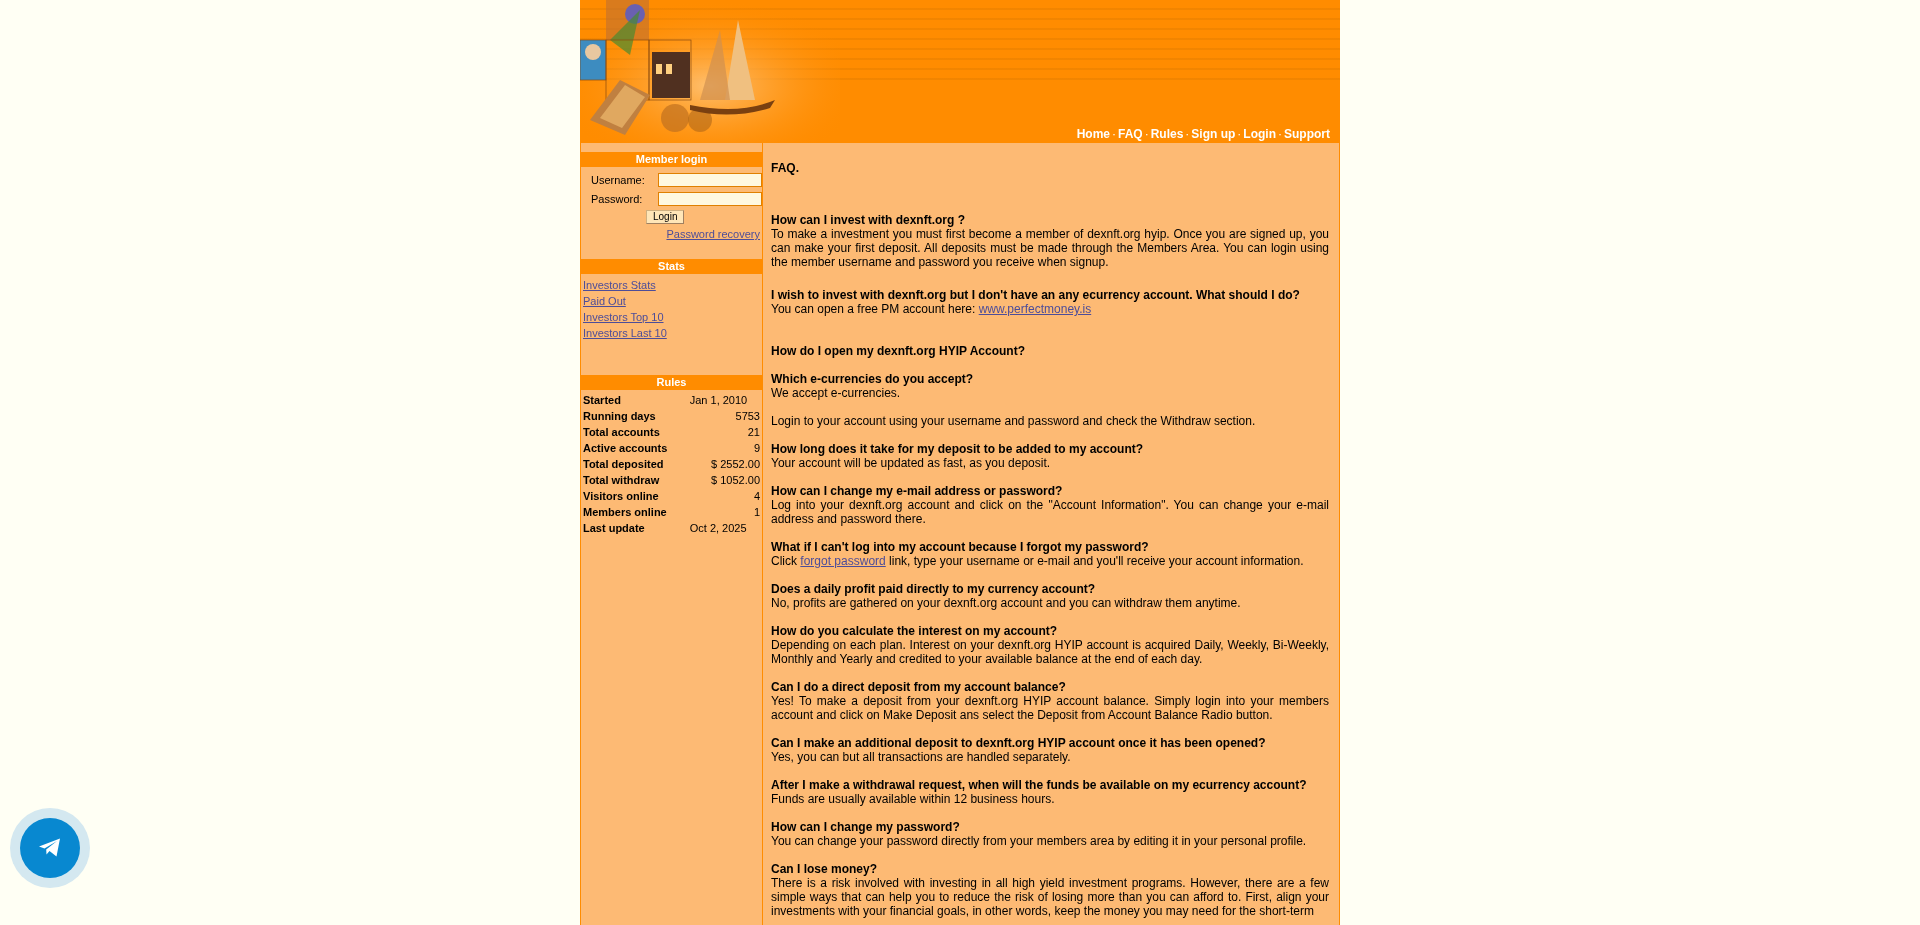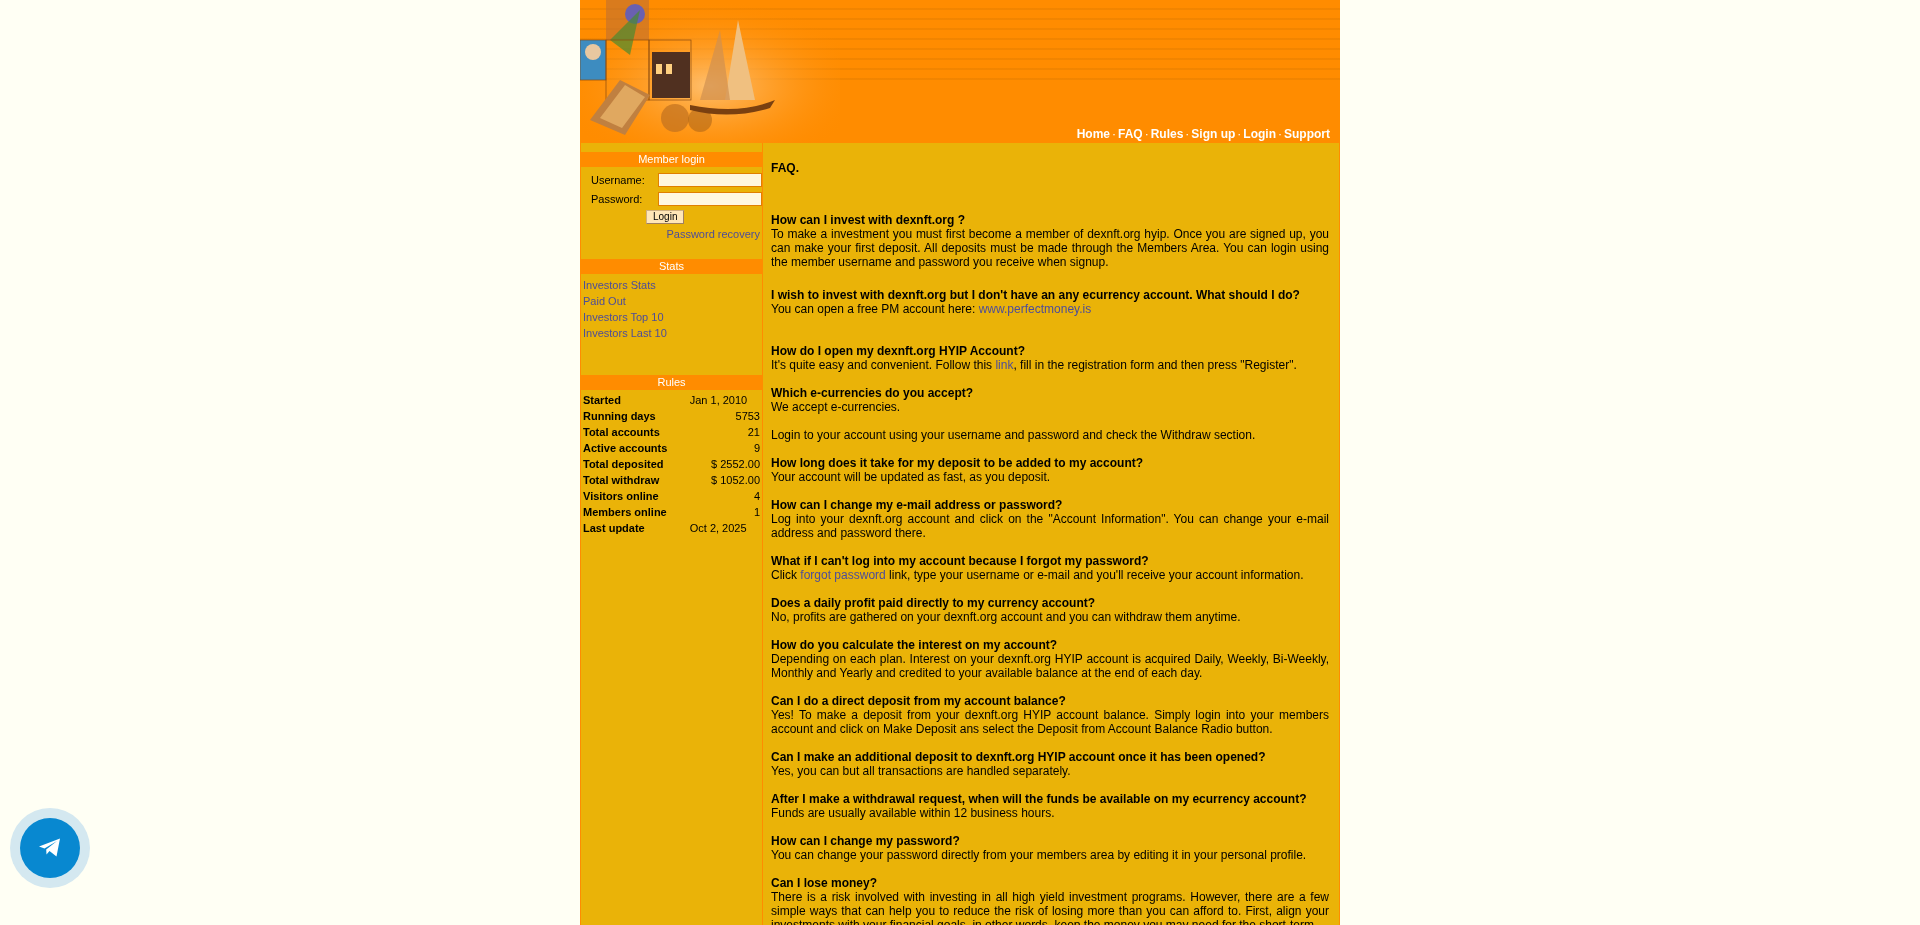--- a/index.html
+++ b/index.html
@@ -12,21 +12,21 @@
     font-size: 12px;
     color: #000;
     position: relative;
   }
   .page {
     position: absolute;
     left: 580px;
     top: 0;
     width: 760px;
     height: 925px;
-    background: #eab308;
+    background: #fdba74;
   }
   
   .header {
     position: relative;
     width: 760px;
     height: 143px;
     background: #ff8c00;
     overflow: hidden;
   }
   .header .stripes {
@@ -56,41 +56,41 @@
     box-sizing: border-box;
   }
   .sidebar {
     position: absolute; left: 0; top: 0; width: 181px; height: 782px;
     border-right: 1px solid #ff8c00;
     box-sizing: content-box;
   }
   .box-title {
     background: #ff8c00;
     color: #fff;
-    font-weight: normal;
+    font-weight: bold;
     text-align: center;
     font-size: 11px;
     height: 15px;
     line-height: 15px;
   }
   .login-box { position: absolute; top: 9px; left: 0; width: 181px; }
   .login-row { display: flex; align-items: center; height: 19px; padding-left: 2px; }
   .login-row label { width: 71px; font-size: 11px; padding-left: 8px; }
   .login-row input {
     width: 100px; height: 12px; border: 1px solid #e08000; background: #fff8e0;
     padding: 0 1px; font-size: 11px; font-family: "Liberation Sans", sans-serif;
   }
   .login-btn-row { padding-left: 65px; height: 18px; display: flex; align-items: center; }
   .login-btn {
     font-size: 10px; font-family: "Liberation Sans", sans-serif;
     background: #ffe6b8; border: 1px solid #d0b080; border-right-color: #a08060; border-bottom-color: #a08060;
     padding: 0 6px; height: 14px; line-height: 12px; cursor: pointer;
   }
   .recovery { text-align: right; padding-right: 2px; font-size: 11px; height: 16px; line-height: 16px; }
-  a.link { color: #4d4d99; cursor: pointer; }
+  a.link { color: #4d4d99; text-decoration: underline; cursor: pointer; }
 
   .stats-box { position: absolute; top: 116px; left: 0; width: 181px; }
   .stats-list { padding: 3px 2px 0 2px; }
   .stats-list div { height: 16px; line-height: 16px; font-size: 11px; }
 
   .info-box { position: absolute; top: 232px; left: 0; width: 181px; }
   .info-table { width: 100%; border-collapse: collapse; font-size: 11px; margin-top: 2px; }
   .info-table td { height: 16px; padding: 0 2px; white-space: nowrap; }
   .info-table td.k { font-weight: bold; }
   .info-table td.v { text-align: right; }
@@ -240,21 +240,20 @@
         <div class="faq-item">
           <div class="q">How can I invest with dexnft.org ?</div>
           <div class="a">To make a investment you must first become a member of dexnft.org hyip. Once you are signed up, you can make your first deposit. All deposits must be made through the Members Area. You can login using the member username and password you receive when signup.</div>
         </div>
         <div class="faq-item gap">
           <div class="q">I wish to invest with dexnft.org but I don't have an any ecurrency account. What should I do?</div>
           <div class="a"><span>You can open a free PM account here: </span><a class="link">www.perfectmoney.is</a><span></span></div>
         </div>
         <div class="faq-item">
           <div class="q">How do I open my dexnft.org HYIP Account?</div>
-          <div class="a"><span>It's quite easy and convenient. Follow this </span><a class="link">link</a><span>, fill in the registration form and then press "Register".</span></div>
         </div>
         <div class="faq-item">
           <div class="q">Which e-currencies do you accept?</div>
           <div class="a">We accept e-currencies.</div>
         </div>
         <div class="faq-item">
           <div class="a">Login to your account using your username and password and check the Withdraw section.</div>
         </div>
         <div class="faq-item">
           <div class="q">How long does it take for my deposit to be added to my account?</div>

